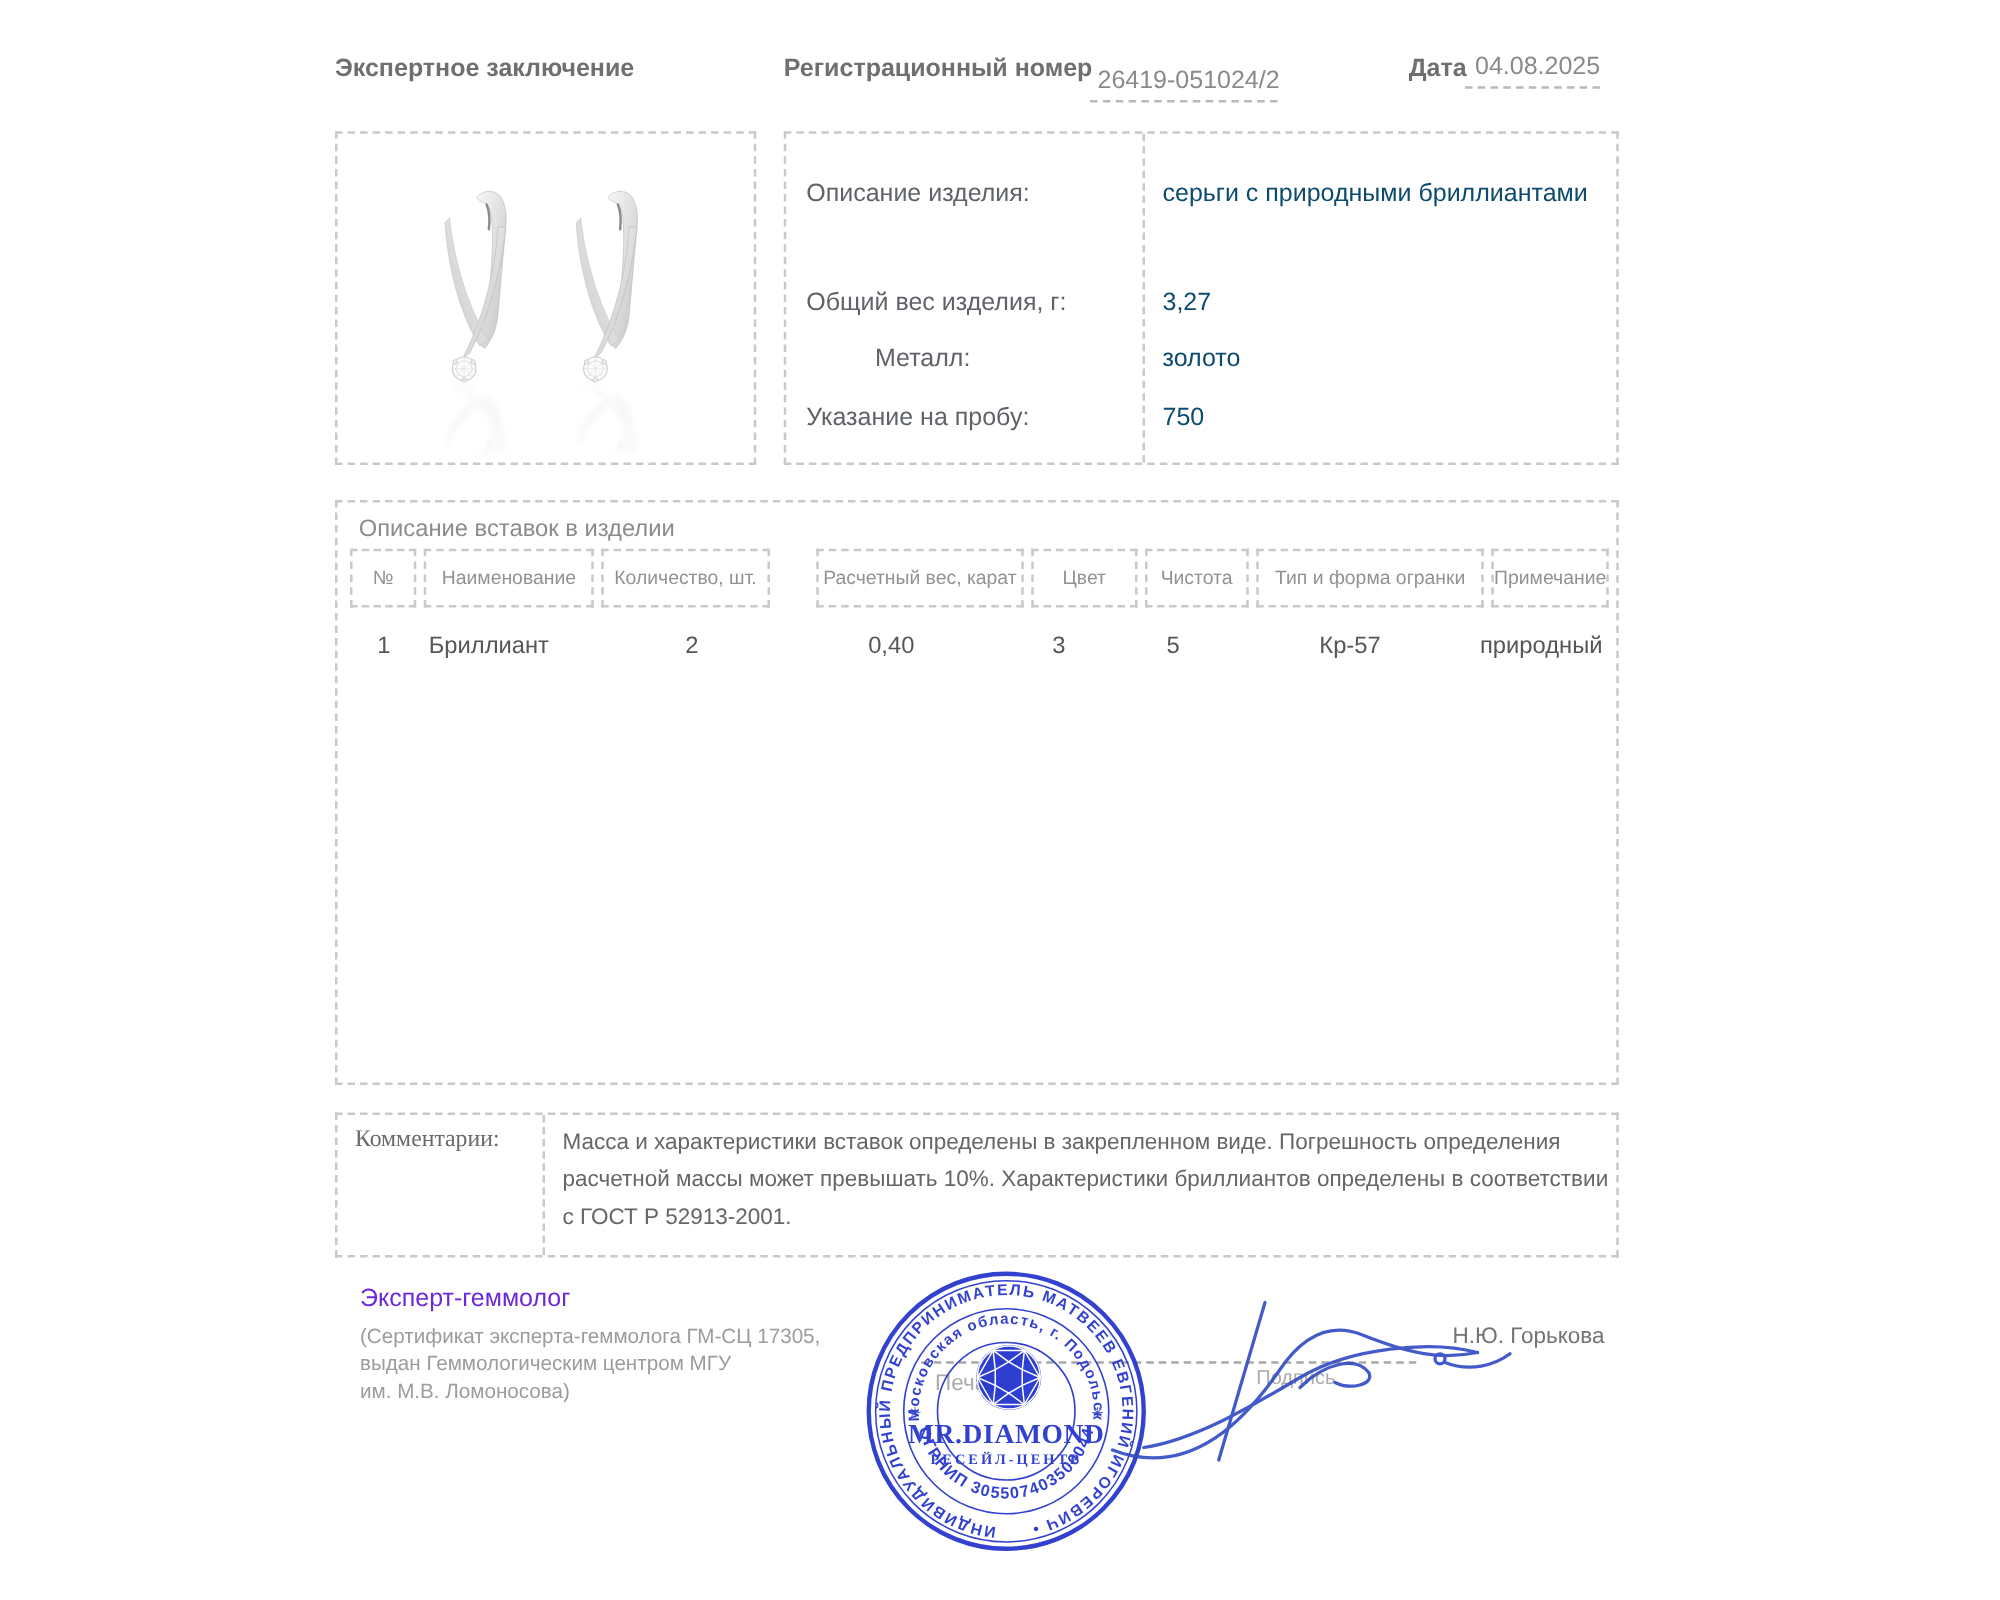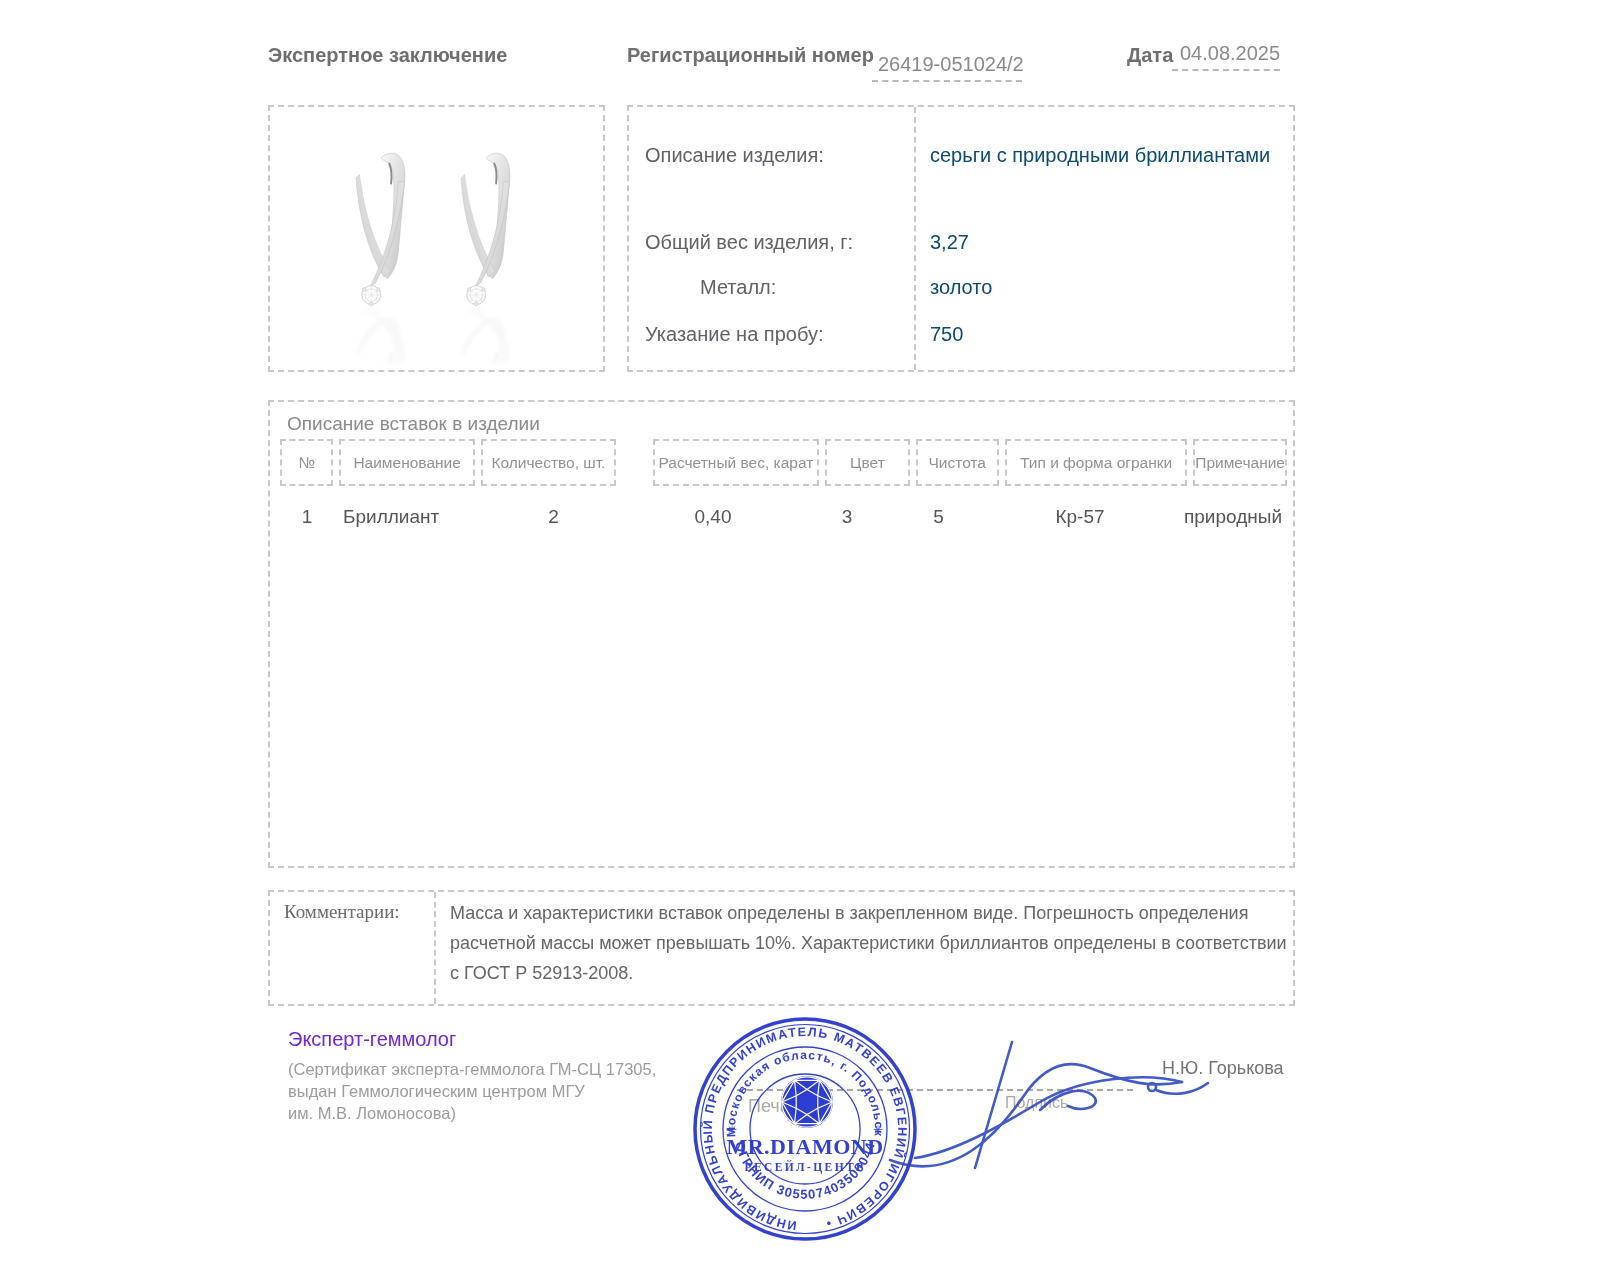--- a/index.html
+++ b/index.html
@@ -114,21 +114,21 @@
       <div class="tbody-cell" style="width:86px;">3</div>
       <div class="tbody-cell" style="width:85px;">5</div>
       <div class="tbody-cell" style="width:186px;">Кр-57</div>
       <div class="tbody-cell" style="flex:1;">природный</div>
     </div>
   </div>
 
   <div class="abs dashed-box" style="left:268px;top:890px;width:1027px;height:116px;">
     <div class="divider-v" style="left:164px;"></div>
     <div class="abs comments-label" style="left:14px;top:9px;font-family:Liberation Serif, serif;">Комментарии:</div>
-    <div class="abs comments-text" style="left:180px;top:6px;width:842px;">Масса и характеристики вставок определены в закрепленном виде. Погрешность определения расчетной массы может превышать 10%. Характеристики бриллиантов определены в соответствии с ГОСТ Р 52913-2008.</div>
+    <div class="abs comments-text" style="left:180px;top:6px;width:842px;">Масса и характеристики вставок определены в закрепленном виде. Погрешность определения расчетной массы может превышать 10%. Характеристики бриллиантов определены в соответствии с ГОСТ Р 52913-2001.</div>
   </div>
 
   <div class="abs expert-title" style="left:288px;top:1028px;">Эксперт-геммолог</div>
   <div class="abs cert-line" style="left:288px;top:1058px;">(Сертификат эксперта-геммолога ГМ-СЦ 17305,</div>
   <div class="abs cert-line" style="left:288px;top:1080px;">выдан Геммологическим центром МГУ</div>
   <div class="abs cert-line" style="left:288px;top:1102px;">им. М.В. Ломоносова)</div>
 
   <div class="abs seal-line" style="left:737px;top:1089px;width:396px;"></div>
   <div class="abs ph-label" style="left:748px;top:1096px;font-size:18px;">Печать</div>
   <div class="abs ph-label" style="left:1005px;top:1094px;font-size:16px;">Подпись</div>

